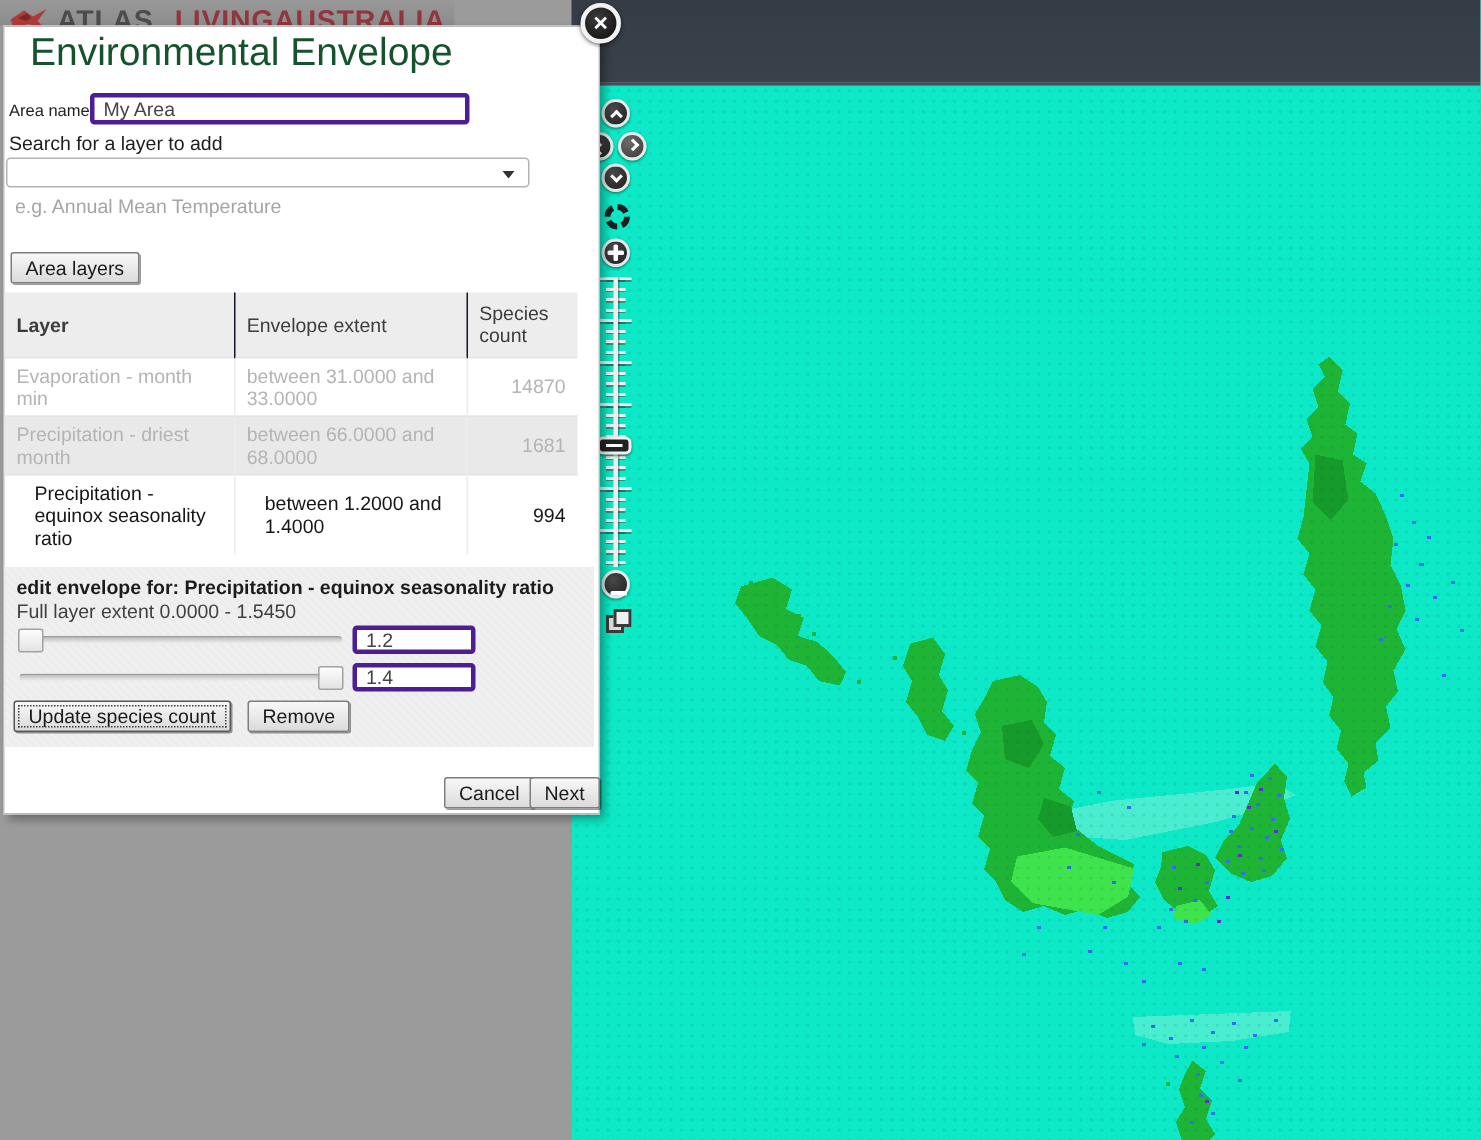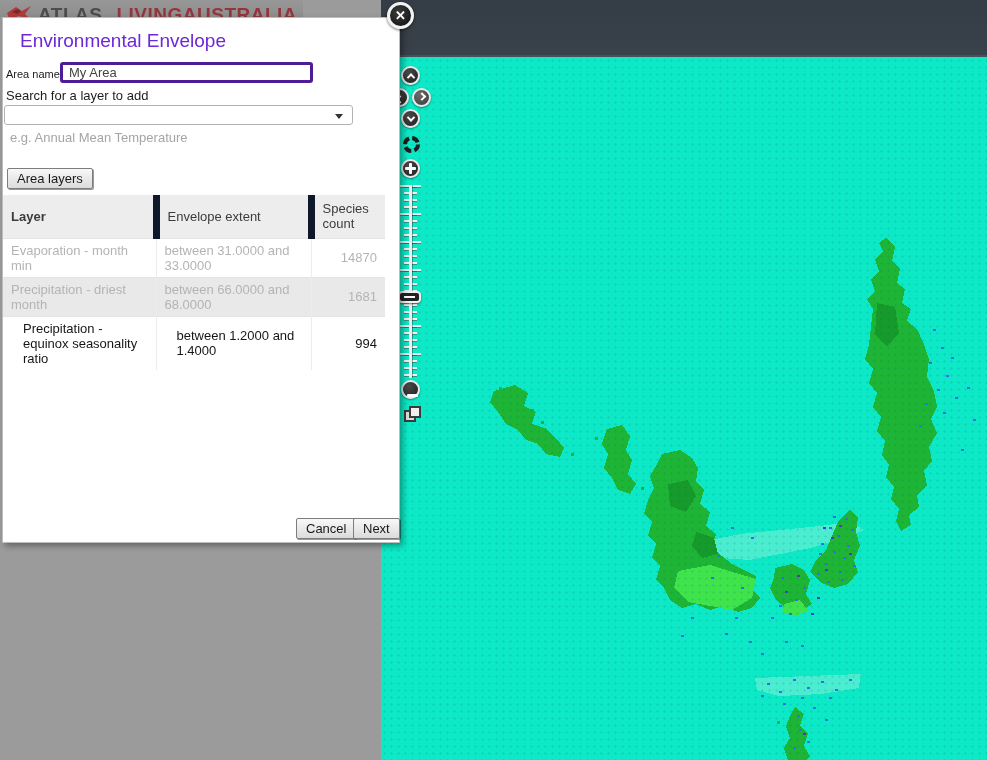--- a/index.html
+++ b/index.html
@@ -57,39 +57,39 @@
   .layers-btn .sq.a { left:5px; top:0; background:#efefef; }
 
   
   .dialog { position:absolute; left:2px; top:17px; width:398px; height:526px; background:#fff;
             border:1px solid #bdbdbd; box-shadow:3px 3px 6px rgba(0,0,0,.35); font-size:13px; color:#333; }
   .close-btn { position:absolute; left:387px; top:2px; width:27px; height:27px; border-radius:50%;
                background:radial-gradient(circle at 40% 35%, #3c3c3c, #0c0c0c);
                border:3px solid #f2f2f2; box-shadow:0 1px 3px rgba(0,0,0,.6);
                display:flex; align-items:center; justify-content:center;
                color:#fff; font-size:13px; font-weight:bold; cursor:pointer; z-index:30; }
-  .dlg-title { position:absolute; left:17px; top:12px; font-size:19px; color:#6d28d9; }
+  .dlg-title { position:absolute; left:17px; top:1px; font-size:26px; color:#14532d; }
   .lbl-small { position:absolute; font-size:11px; color:#222; }
   .txt-input { position:absolute; border:3px solid #4c1d95; border-radius:3px; font-size:13px;
                color:#444; padding:0 6px; font-family:"Liberation Sans",sans-serif; background:#fff; }
   .search-lbl { position:absolute; left:3px; top:70px; font-size:13px; color:#1d1d1d; }
   .combo { position:absolute; left:1px; top:87px; width:349px; height:20px; border:1px solid #b3b3b3;
            border-radius:3px; background:#fff; cursor:pointer; }
   .combo .arrow { position:absolute; right:9px; top:8px; width:0; height:0;
                   border-left:4px solid transparent; border-right:4px solid transparent;
                   border-top:5px solid #333; }
   .hint { position:absolute; left:7px; top:112px; color:#a5a5a5; font-size:13px; }
   .btn { display:inline-block; font-family:"Liberation Sans",sans-serif; font-size:13px; color:#1a1a1a;
          background:linear-gradient(#f8f8f8,#dbdbdb); border:1px solid #7d7d7d; border-radius:2px;
          padding:2px 9px; box-shadow:1px 1px 0 rgba(0,0,0,.4); cursor:pointer; }
   .clear-btn { position:absolute; left:4px; top:150px; }
 
   .env-table { position:absolute; left:0; top:177px; width:382px; border-collapse:collapse; table-layout:fixed; }
   .env-table th { background:#ededed; font-size:13px; text-align:left; padding:6px 8px; color:#3c3c3c;
-                  font-weight:normal; border-left:7px solid #0f172a; height:43px; vertical-align:middle; }
+                  font-weight:normal; border-left:1px solid #0f172a; height:43px; vertical-align:middle; }
   .env-table th:first-child { font-weight:bold; border-left:none; padding-left:8px;margin-top:12px; }
   .env-table td { font-size:13px; padding:4px 8px; border-left:1px solid #ececec; border-top:1px solid #e4e4e4; vertical-align:middle; }
   .env-table td:first-child { border-left:none; }
   .env-table tr.muted td { color:#b4b4b4;margin-left:20px; }
   .env-table tr.shaded td { background:#e9e9e9; }
   .env-table tr.active td { color:#161616;padding-left:20px; }
   .env-table td.num, .env-table th.num-h { }
   .env-table td.num { text-align:right; }
 
   .edit-panel { position:absolute; left:0; top:360px; width:393px; height:120px; background:#ededed;
@@ -329,20 +329,37 @@
         <td class="num">1681</td>
       </tr>
       <tr class="active">
         <td>Precipitation - equinox seasonality ratio</td>
         <td>between 1.2000 and 1.4000</td>
         <td class="num">994</td>
       </tr>
     </tbody>
   </table>
 
+  <div class="edit-panel">
+    <div class="edit-head">edit envelope for: Precipitation - equinox seasonality ratio</div>
+    <div class="edit-extent">Full layer extent 0.0000 - 1.5450</div>
+
+    <div class="h-slider" style="top:46px;">
+      <div class="handle" style="left:-1px;"></div>
+    </div>
+    <input class="txt-input ep-input" style="left: 232px; top: 39px; position: absolute;" value="1.2">
+
+    <div class="h-slider" style="top:71px;">
+      <div class="handle" style="left:199px;"></div>
+    </div>
+    <input class="txt-input ep-input" style="left: 232px; top: 64px; position: absolute;" value="1.4">
+
+    <button class="btn update-btn">Update species count</button>
+    <button class="btn remove-btn">Remove</button>
+  </div>
 
   <button class="btn cancel-btn">Cancel</button>
   <button class="btn next-btn">Next</button>
 </div>
 
 <div class="close-btn">
   <span>✕</span>
 </div>
 
 </body></html>

